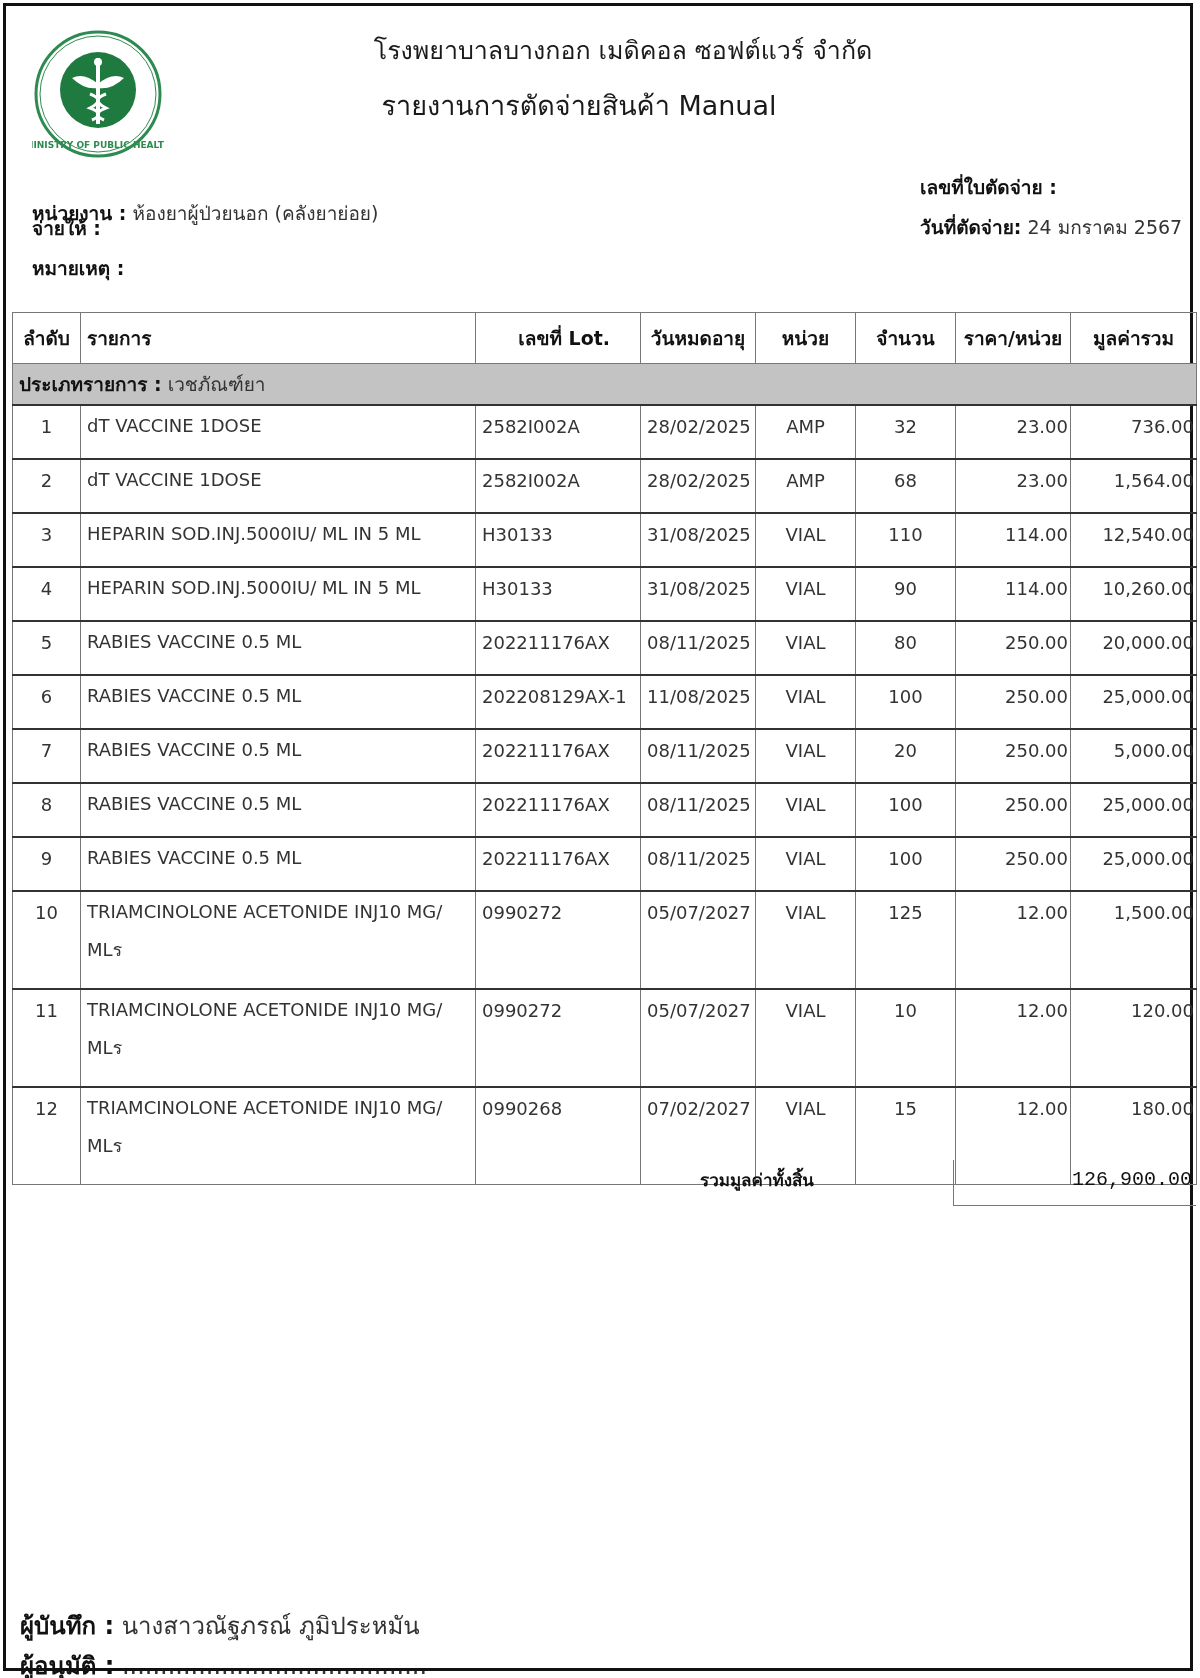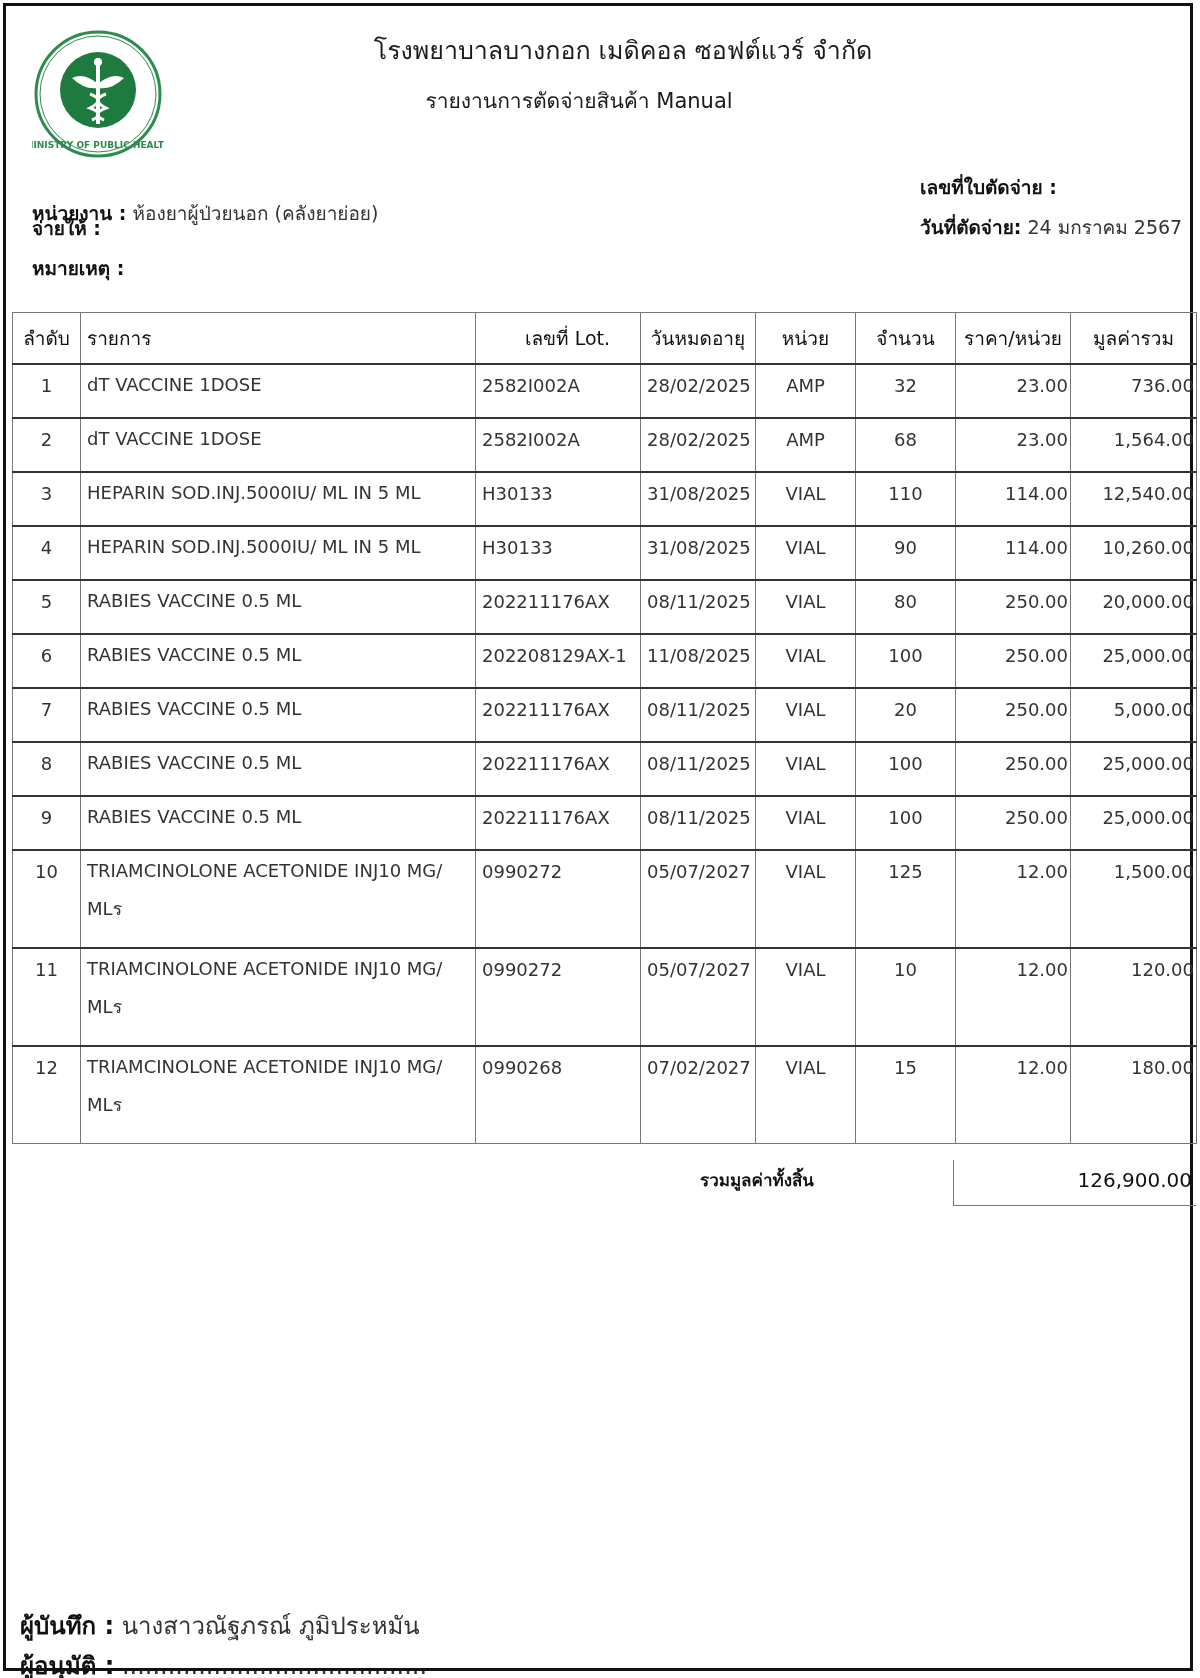--- a/index.html
+++ b/index.html
@@ -4,44 +4,44 @@
 <style>
   html, body { margin: 0; padding: 0; background: #ffffff; }
   body { width: 1200px; height: 1678px; position: relative; overflow: hidden;
          font-family: "DejaVu Sans", "Liberation Sans", sans-serif; color: #222; }
   .frame { position: absolute; left: 3px; top: 3px; width: 1190px; height: 1668px;
            border: 3px solid #111; box-sizing: border-box; }
   .logo { position: absolute; left: 32px; top: 28px; width: 132px; height: 132px; }
   .title1 { position: absolute; left: 0; width: 1200px; top: 30px; text-align: center;
             font-size: 25px; color: #1a1a1a; padding-left: 46px; box-sizing: border-box; }
   .title2 { position: absolute; left: 0; width: 1088px; top: 84px; text-align: center;
-            font-size: 21px; color: #1a1a1a; padding-left: 70px; box-sizing: border-box; }
+            font-size: 27px; color: #1a1a1a; padding-left: 70px; box-sizing: border-box; }
   .meta { position: absolute; font-size: 19px; }
   .meta .lbl { font-weight: bold; color: #111; }
   .meta .val { color: #333; }
   table.items { position: absolute; left: 12px; top: 312px; width: 1184px;
                 border-collapse: collapse; font-size: 18px; table-layout: fixed; }
   table.items th, table.items td { border: 1.5px solid #777; padding: 0 6px; color: #333; }
   table.items tr.row td { border-top: 2.5px solid #333; }
-  table.items th { height: 50px; font-weight: normal; font-size: 19px; color: #111; text-align: center; }
+  table.items th { height: 50px; font-weight: bold; font-size: 19px; color: #111; text-align: center; }
   table.items th.c-name { text-align: left; border-radius: 18px; }
   table.items th.c-lot { text-align: right; padding-right: 30px; }
   tr.cat td { background: #c3c3c3; height: 40px; border: 1.5px solid #777; font-size: 19px; }
   tr.cat .lbl { font-weight: bold; color: #111; }
   tr.row td { vertical-align: top; padding-top: 10px; height: 42px; }
   tr.row.tall td { height: 86px; }
   tr.row td .name { line-height: 38px; display: block; margin-top: -9px; }
   td.c-no { text-align: center; }
   td.c-unit, td.c-qty { text-align: center; }
   td.c-price, td.c-total { text-align: right; padding-right: 2px !important; }
   .total-label { position: absolute; left: 700px; top: 1166px; width: 235px; text-align: left;
                  font-size: 17px; font-weight: bold; color: #111; }
   .total-box { position: absolute; left: 953px; top: 1160px; width: 243px; height: 46px;
                border-left: 1.5px solid #777; border-bottom: 1.5px solid #777; box-sizing: border-box; }
-  .total-value { position: absolute; right: 4px; top: 8px; font-size: 20px; color: #111; }
+  .total-value { position: absolute; right: 4px; top: 8px; font-size: 20px; color: #111; font-family: Liberation Mono, monospace; }
   .footer { position: absolute; left: 20px; font-size: 24px; }
   .footer .lbl { font-weight: bold; color: #111; }
   .footer .val { color: #333; }
 </style>
 </head>
 <body>
 
 <div class="frame"></div>
 
 <div class="logo">
@@ -99,20 +99,26 @@
       <th class="c-name">รายการ</th>
       <th class="c-lot">เลขที่ Lot.</th>
       <th>วันหมดอายุ</th>
       <th>หน่วย</th>
       <th>จำนวน</th>
       <th>ราคา/หน่วย</th>
       <th>มูลค่ารวม</th>
     </tr>
   </thead>
   <tbody id="rows-body">
+    <tr class="cat">
+      <td colspan="8">
+        <span class="lbl">ประเภทรายการ :</span>
+        <span>เวชภัณฑ์ยา</span>
+      </td>
+    </tr>
   <tr class="row">
         <td class="c-no"><span>1</span></td>
         <td class="c-name">
           <span class="name">dT VACCINE 1DOSE</span>
         </td>
         <td class="c-lot"><span>2582I002A</span></td>
         <td class="c-exp"><span>28/02/2025</span></td>
         <td class="c-unit"><span>AMP</span></td>
         <td class="c-qty"><span>32</span></td>
         <td class="c-price"><span>23.00</span></td>

